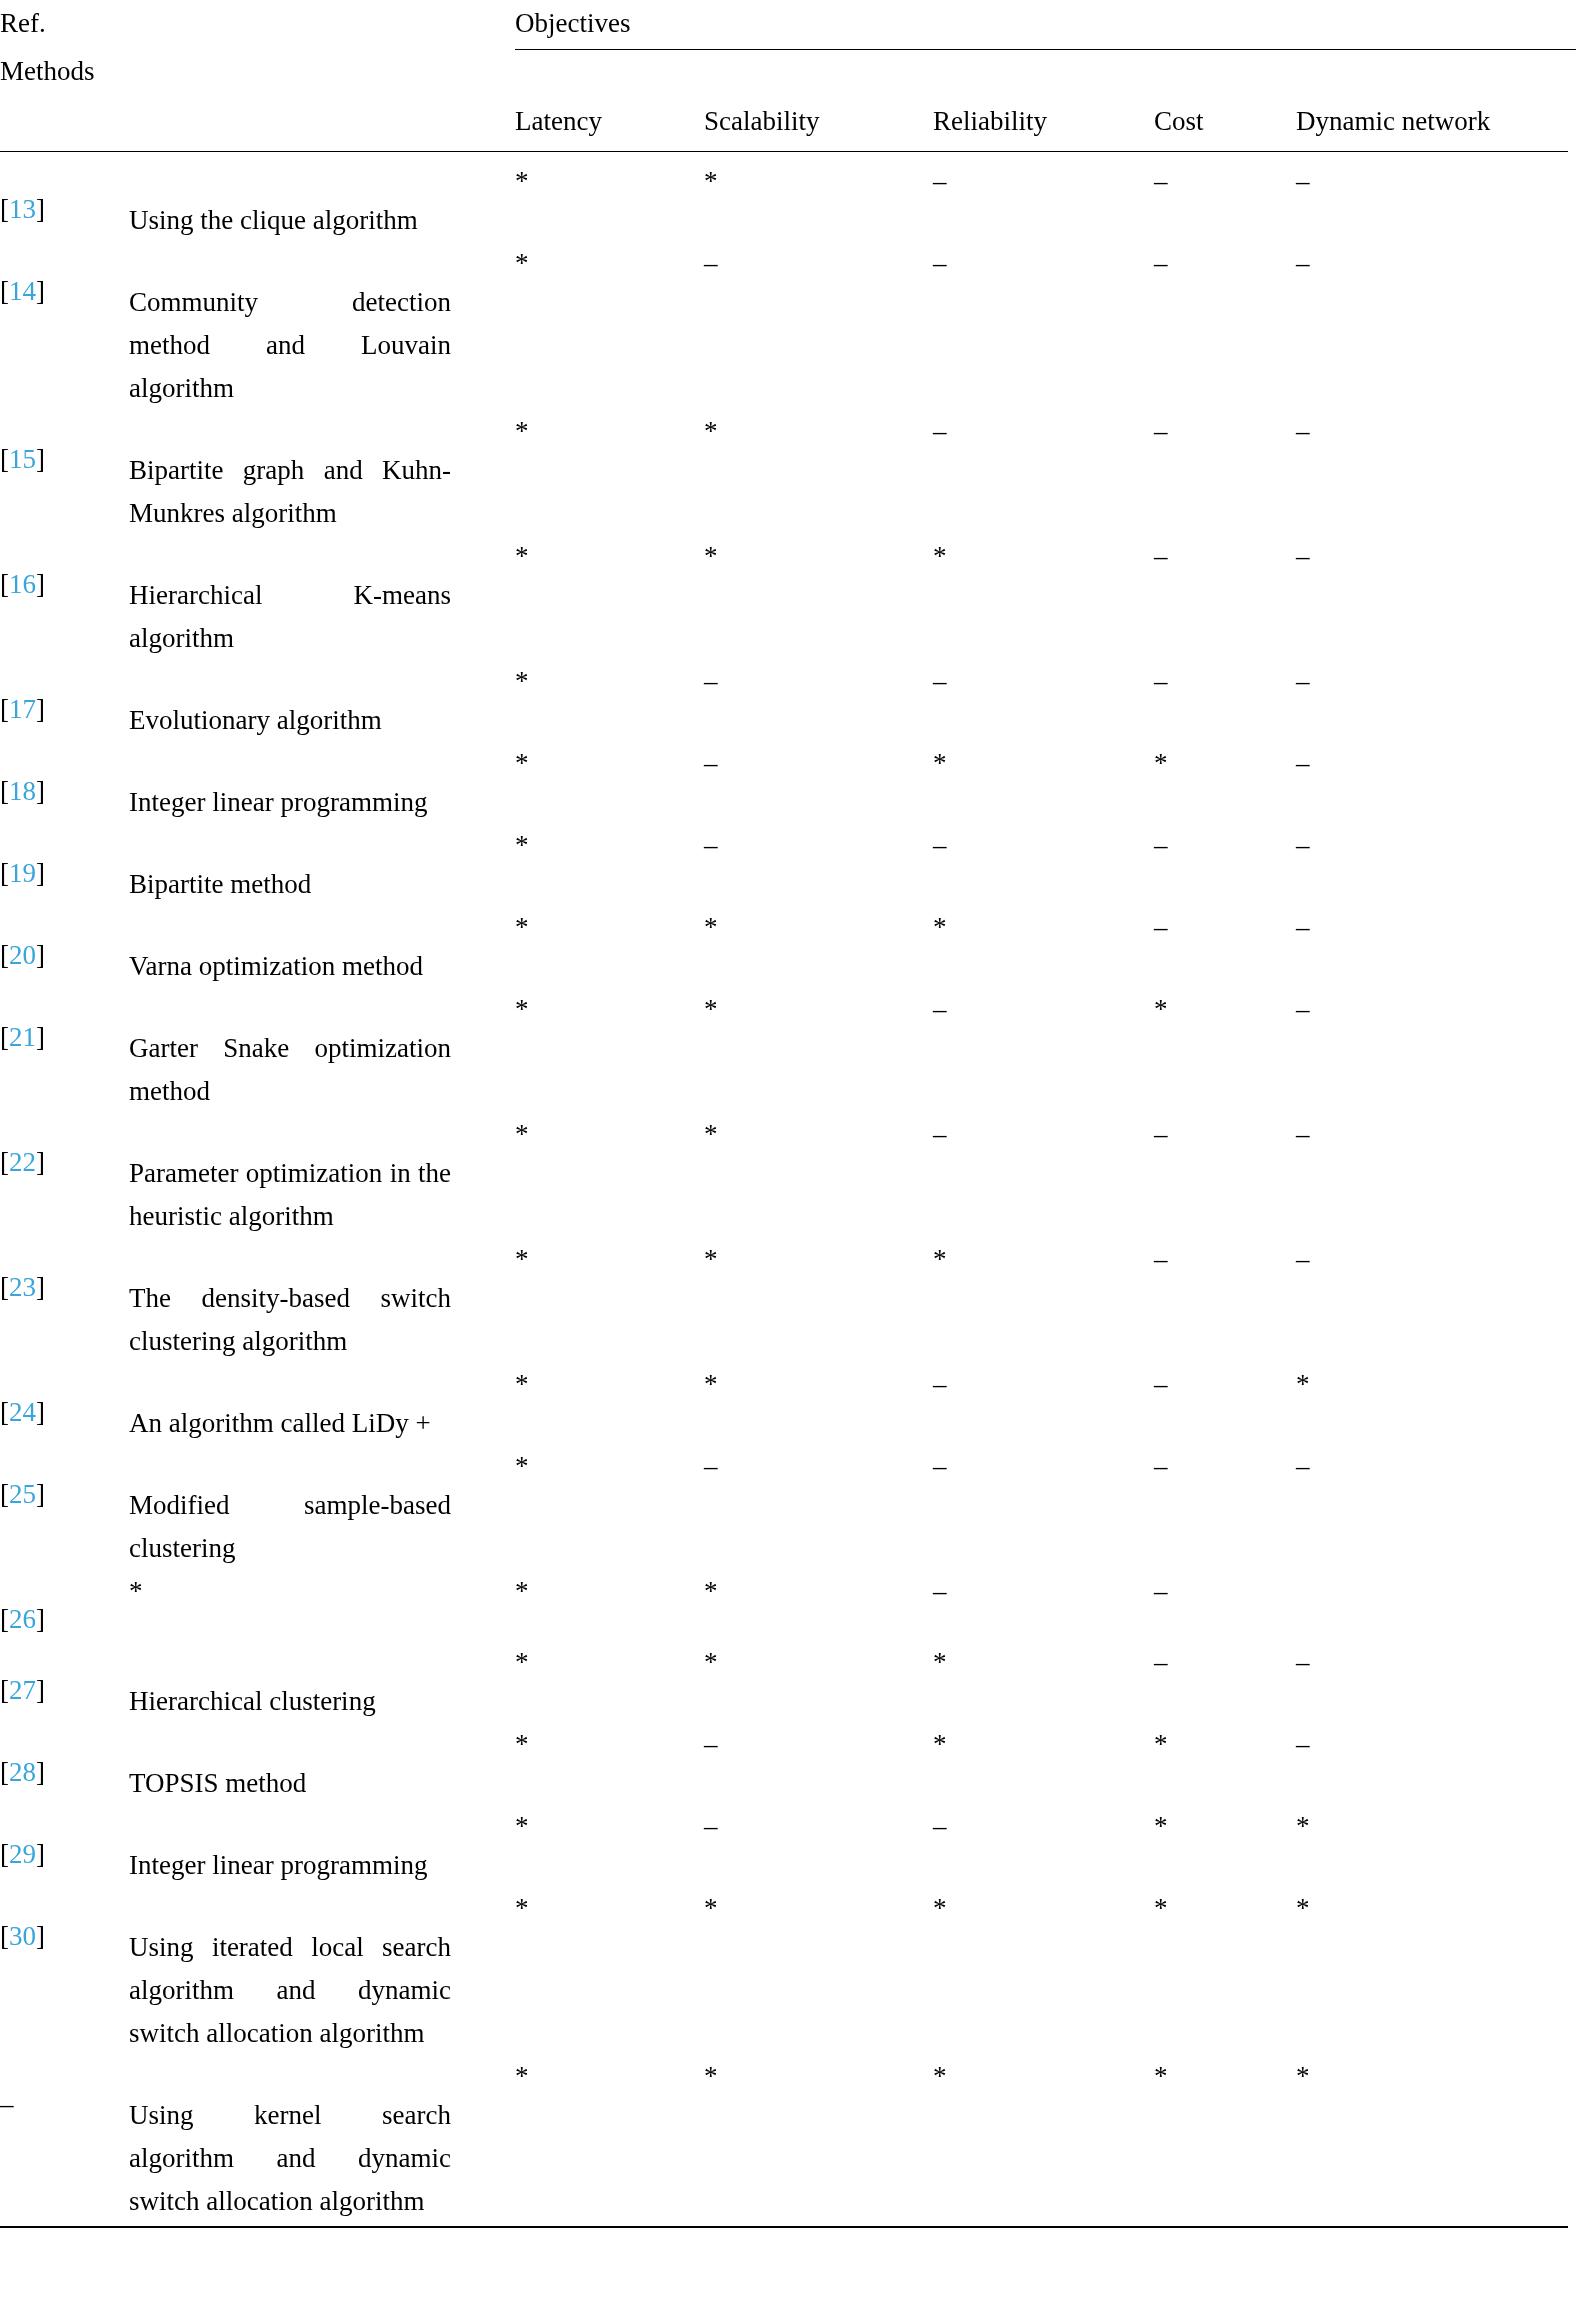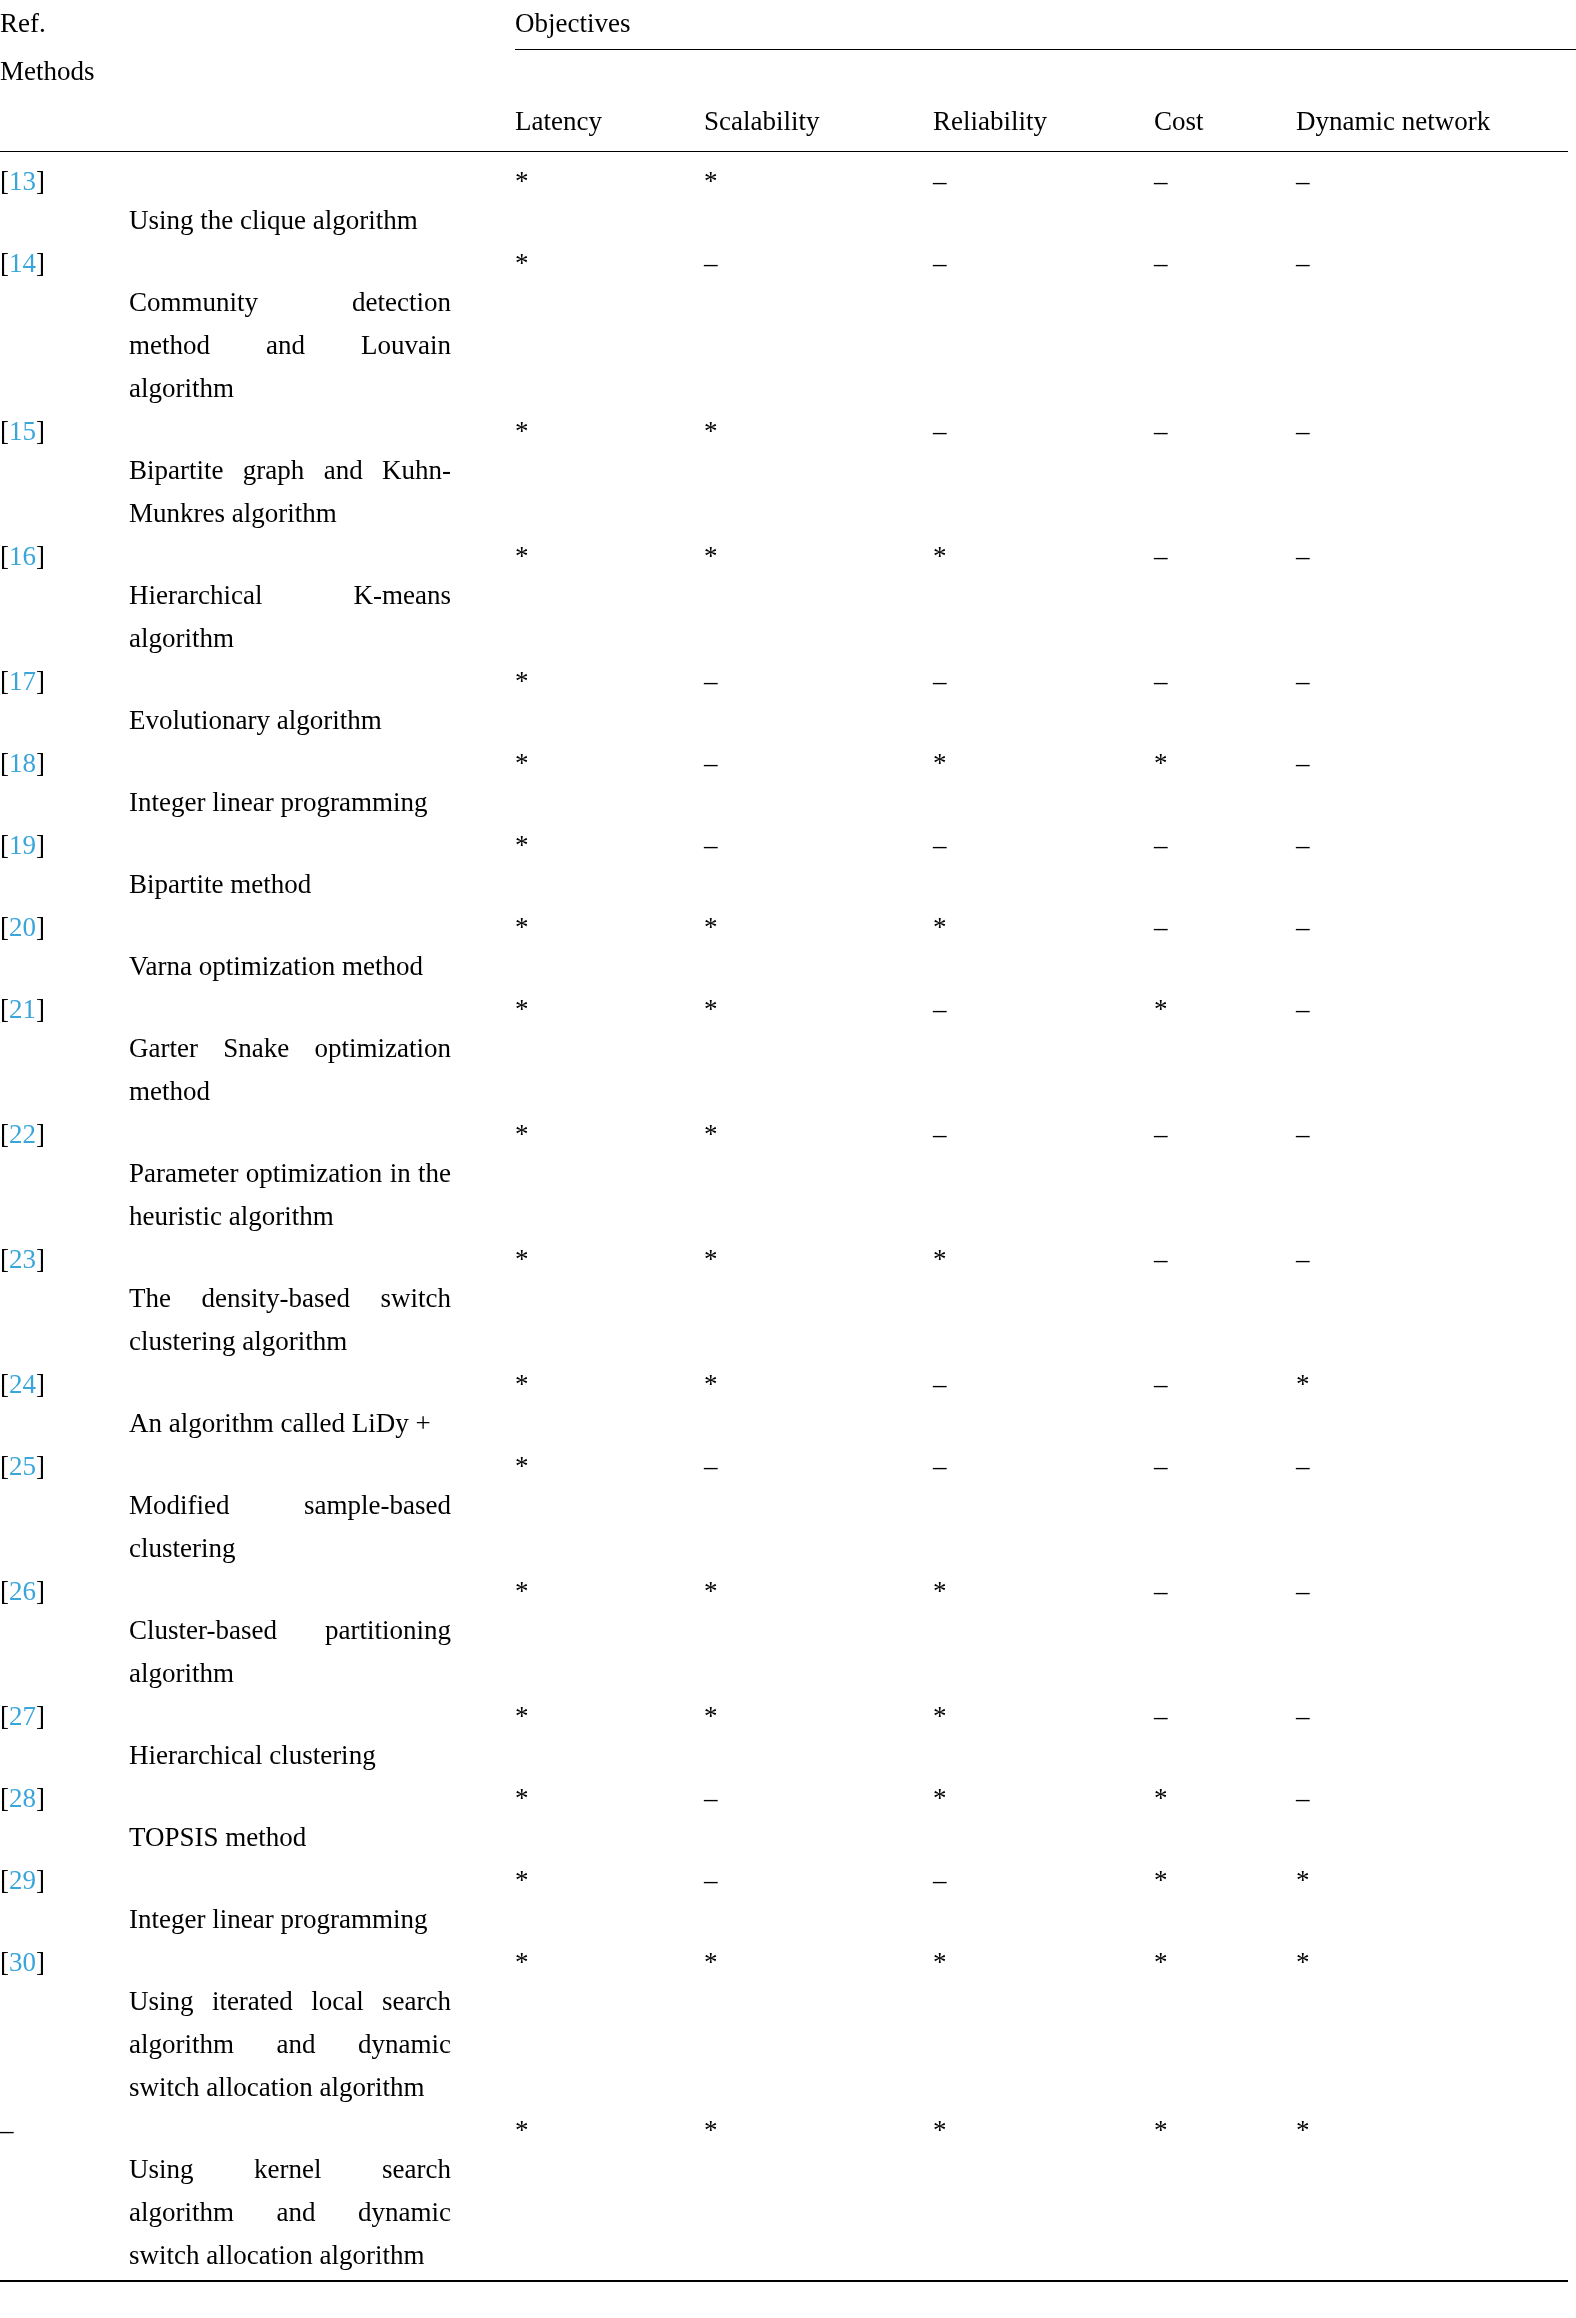--- a/index.html
+++ b/index.html
@@ -32,21 +32,21 @@
     border-bottom: 1.6px solid #000;
     padding-top: 6.4px;
     padding-bottom: 8px;
   }
   .table-body { padding-top: 8px; }
   .methods-cell {
     padding-right: 64px;
     text-align: justify;
     margin-top: 39px;
   }
-  .ref-cell { white-space: nowrap; }
+  .ref-cell { white-space: nowrap; margin-top: 28px; }
   .ref-num { color: var(--accent, #3aa5da); cursor: pointer; }
   .ref-num.plain { color: #000; cursor: default; }
   .mark-cell { }
 </style>
 </head>
 <body>
 
 <div class="table-wrap">
 
   <div class="row header-row-1">
@@ -178,21 +178,20 @@
     <div class="cell ref-cell"><span>[</span><span class="ref-num">25</span><span>]</span></div>
     <div class="cell methods-cell">Modified sample-based clustering</div>
     <div class="cell mark-cell">*</div>
     <div class="cell mark-cell">–</div>
     <div class="cell mark-cell">–</div>
     <div class="cell mark-cell">–</div>
     <div class="cell mark-cell">–</div>
   </div>
       <div class="row body-row">
     <div class="cell ref-cell"><span>[</span><span class="ref-num">26</span><span>]</span></div>
-    <div class="cell methods-cell">Cluster-based partitioning algorithm</div>
     <div class="cell mark-cell">*</div>
     <div class="cell mark-cell">*</div>
     <div class="cell mark-cell">*</div>
     <div class="cell mark-cell">–</div>
     <div class="cell mark-cell">–</div>
   </div>
       <div class="row body-row">
     <div class="cell ref-cell"><span>[</span><span class="ref-num">27</span><span>]</span></div>
     <div class="cell methods-cell">Hierarchical clustering</div>
     <div class="cell mark-cell">*</div>

